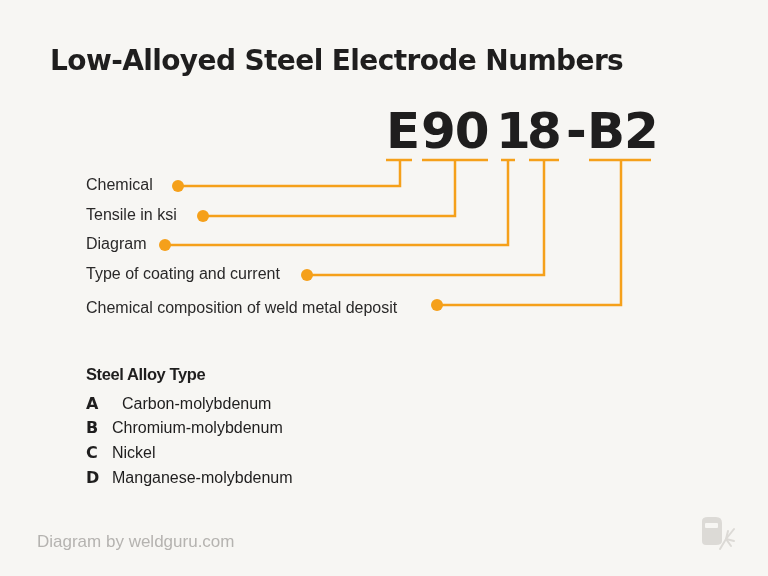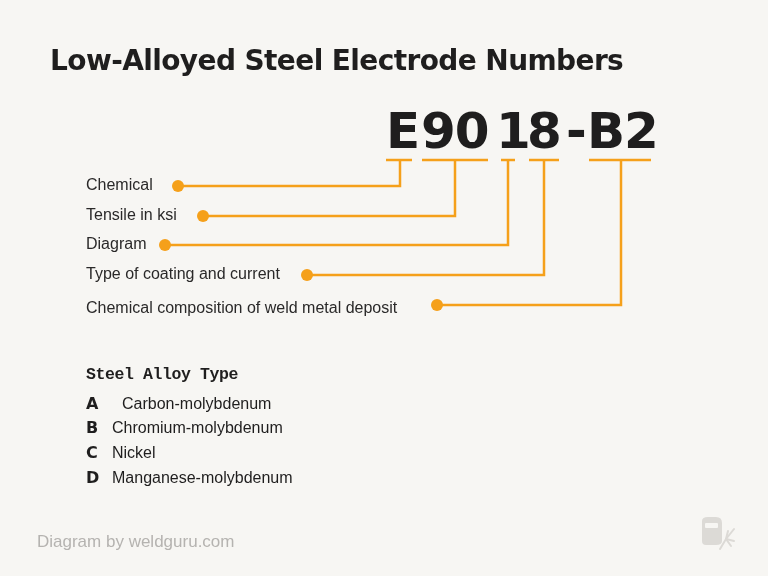--- a/index.html
+++ b/index.html
@@ -1,21 +1,21 @@
 <!DOCTYPE html>
 <html><head>
 <meta charset="utf-8">
 <style>
   html, body { margin:0; padding:0; }
   body { width:768px; height:576px; background:#f7f6f3; position:relative; overflow:hidden; font-family:"Liberation Sans", sans-serif; color:#1f1e1e; }
   .title { position:absolute; left:50px; top:44px; font-family:"DejaVu Sans", sans-serif; font-weight:bold; font-size:28px; letter-spacing:-0.6px; color:#1f1e1e; }
   .code { position:absolute; top:104px; height:54px; font-family:"DejaVu Sans", sans-serif; font-weight:bold; font-size:50px; line-height:54px; color:#1f1e1e; letter-spacing:-1px; }
   .label { position:absolute; left:86px; font-size:16px; color:#2a2929; line-height:20px; }
   svg.lines { position:absolute; left:0; top:0; }
-  .sub { position:absolute; left:86px; top:365px; font-family:Liberation Mono, monospace; font-weight:bold; font-size:16.5px; letter-spacing:-0.4px; }
+  .sub { position:absolute; left:86px; top:365px; font-family:Liberation Sans, sans-serif; font-weight:bold; font-size:16.5px; letter-spacing:-0.4px; }
   .alloy-row { position:absolute; left:86px; height:22px; line-height:22px; font-size:16px; }
   .alloy-key { display:inline-block; width:26px; font-family:"DejaVu Sans", sans-serif; font-weight:bold; font-size:16px; }
   .credit { position:absolute; left:37px; top:532px; font-size:17px; color:#b5b3b0; }
   .logo { position:absolute; left:698px; top:515px; }
 </style>
 </head>
 <body>
 
 <div class="title">Low-Alloyed Steel Electrode Numbers</div>
 

